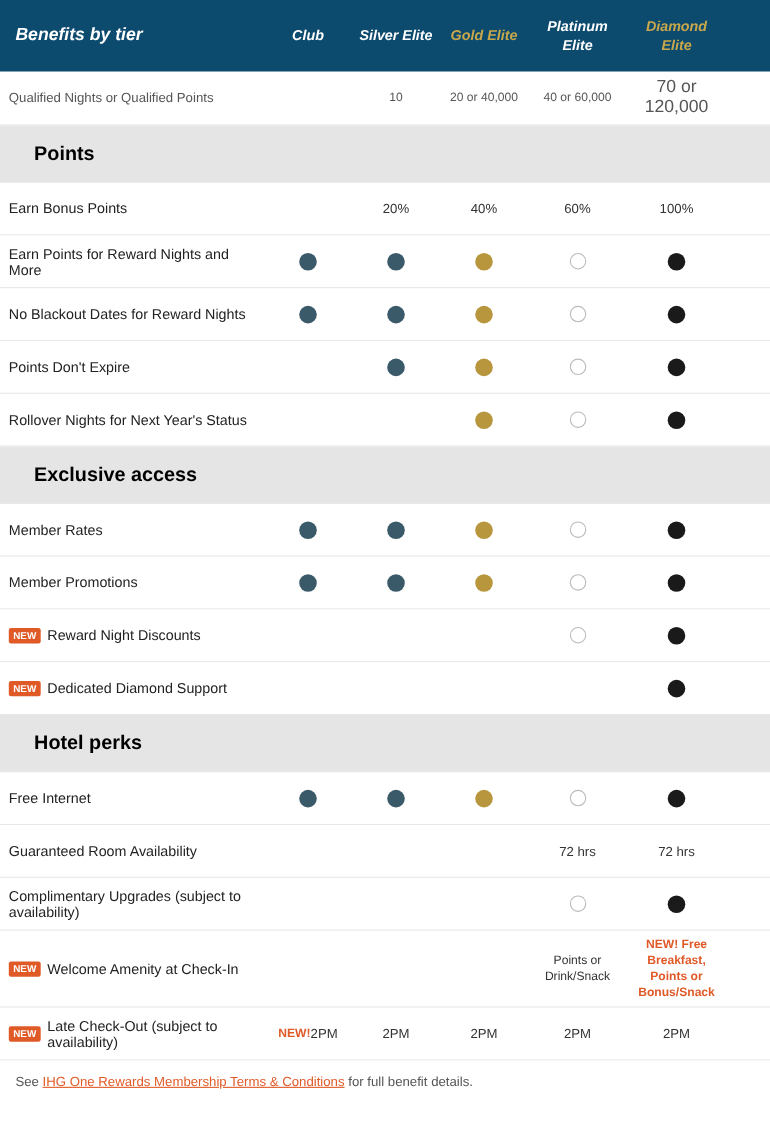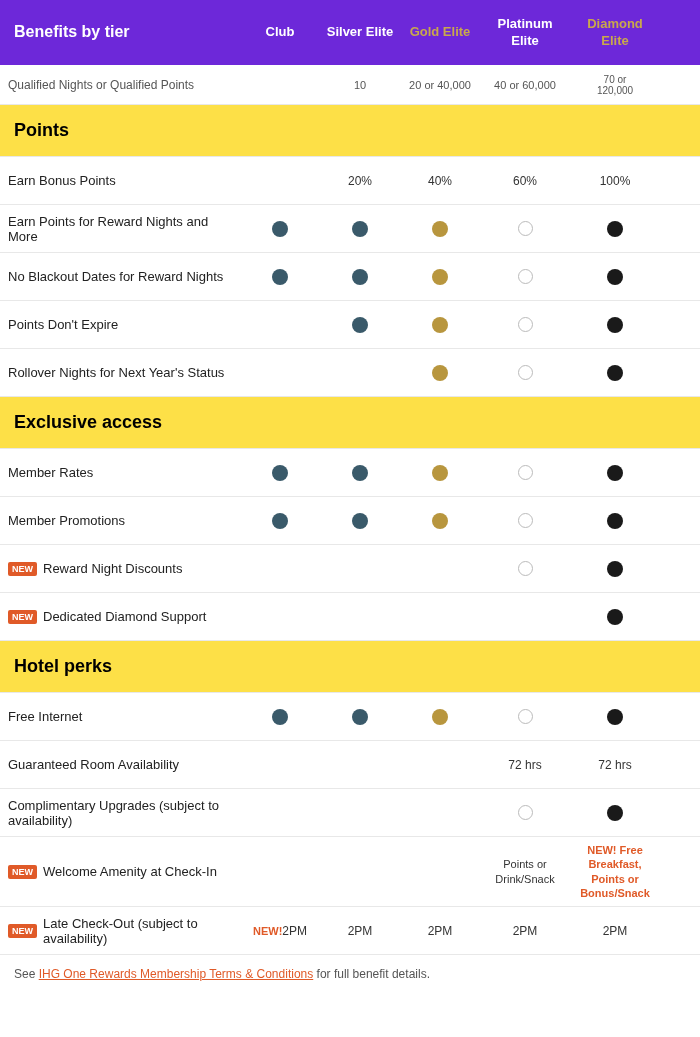--- a/index.html
+++ b/index.html
@@ -1,24 +1,25 @@
 <!DOCTYPE html>
 <html><head>
   <meta charset="utf-8">
   <style>
     * { box-sizing: border-box; margin: 0; padding: 0; }
     body { font-family: Arial, sans-serif; font-size: 13px; background: #fff; width: 700px; }
 
     .header {
-      background: #6d28d9;
+      background: #0c4a6e;
       color: #fff;
       display: grid;
       grid-template-columns: 240px 80px 80px 80px 90px 90px;
       align-items: center;
       min-height: 65px;
+      font-style: italic;
     }
     .header-cell {
       padding: 10px 6px;
       text-align: center;
       font-size: 13px;
       font-weight: bold;
       line-height: 1.3;
     }
     .header-cell:first-child {
       text-align: left;
@@ -31,22 +32,23 @@
     .row {
       display: grid;
       grid-template-columns: 240px 80px 80px 80px 90px 90px;
       align-items: center;
       border-bottom: 1px solid #e8e8e8;
       min-height: 48px;
     }
     .row:last-child { border-bottom: none; }
 
     .row.section-header {
-      background: #fde047;
+      background: #e5e5e5;
       min-height: 52px;
+      padding-left: 17px;
     }
     .section-title {
       padding: 14px 14px;
       font-size: 18px;
       font-weight: bold;
       grid-column: 1 / -1;
     }
 
     .row-label {
       padding: 8px 8px;
@@ -123,21 +125,21 @@
     <div class="header-cell">Platinum Elite</div>
     <div class="header-cell gold">Diamond Elite</div>
   </div>
 
   <div class="row qual-row">
     <div class="row-label">Qualified Nights or Qualified Points</div>
     <div class="row-cell"></div>
     <div class="row-cell">10</div>
     <div class="row-cell">20 or 40,000</div>
     <div class="row-cell">40 or 60,000</div>
-    <div class="row-cell" style="font-size:10px;">70 or<br>120,000</div>
+    <div class="row-cell" style="font-size:16px;">70 or<br>120,000</div>
   </div>
 
   <div class="row section-header">
     <div class="section-title">Points</div>
   </div>
 
   <div class="row">
     <div class="row-label">Earn Bonus Points</div>
     <div class="row-cell"></div>
     <div class="row-cell">20%</div>

